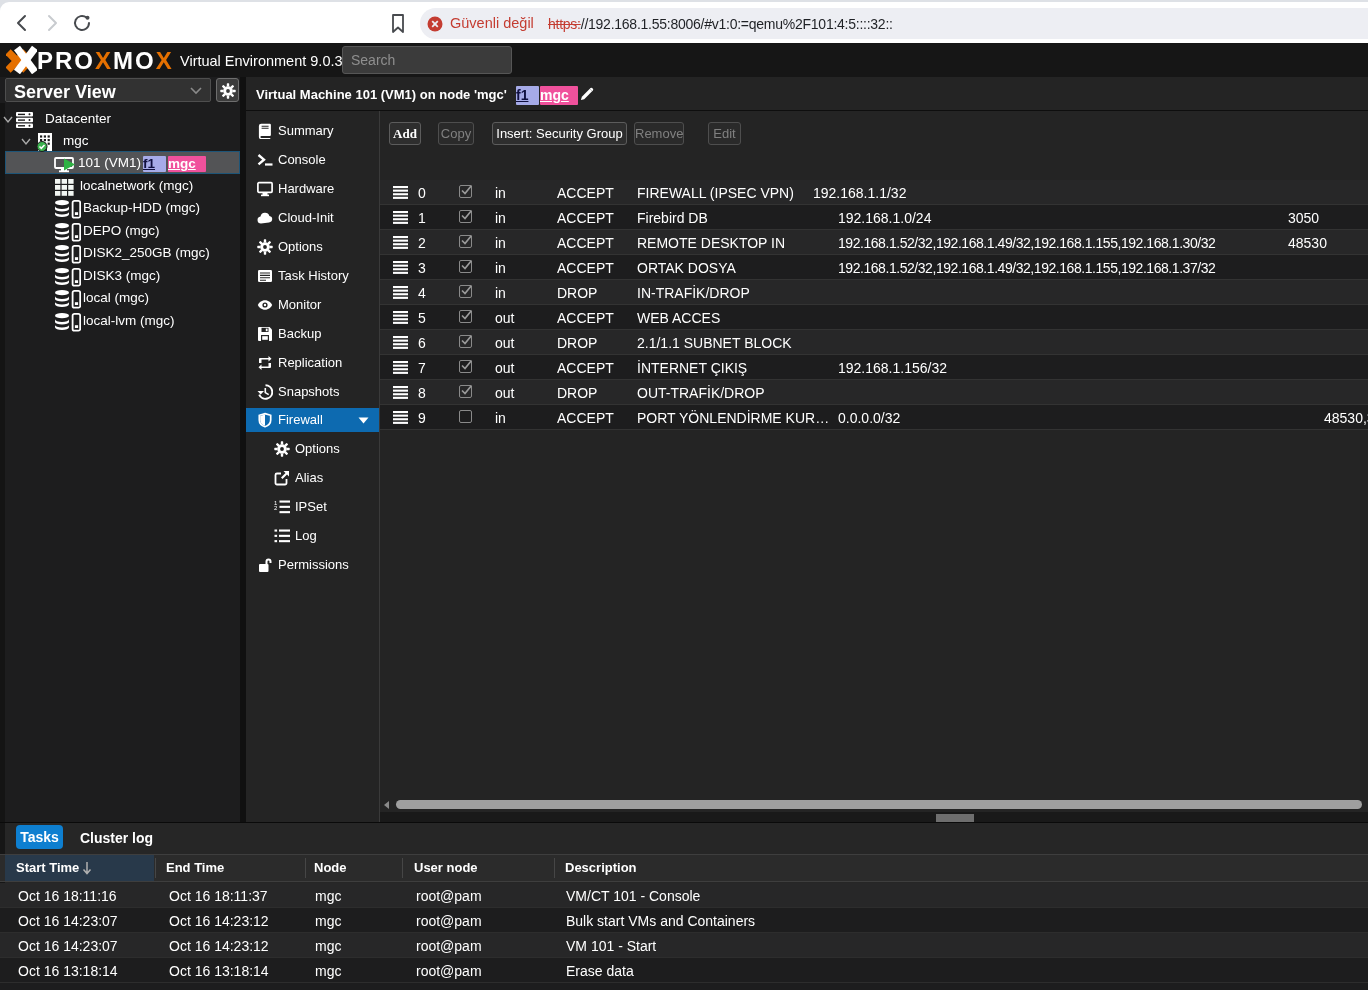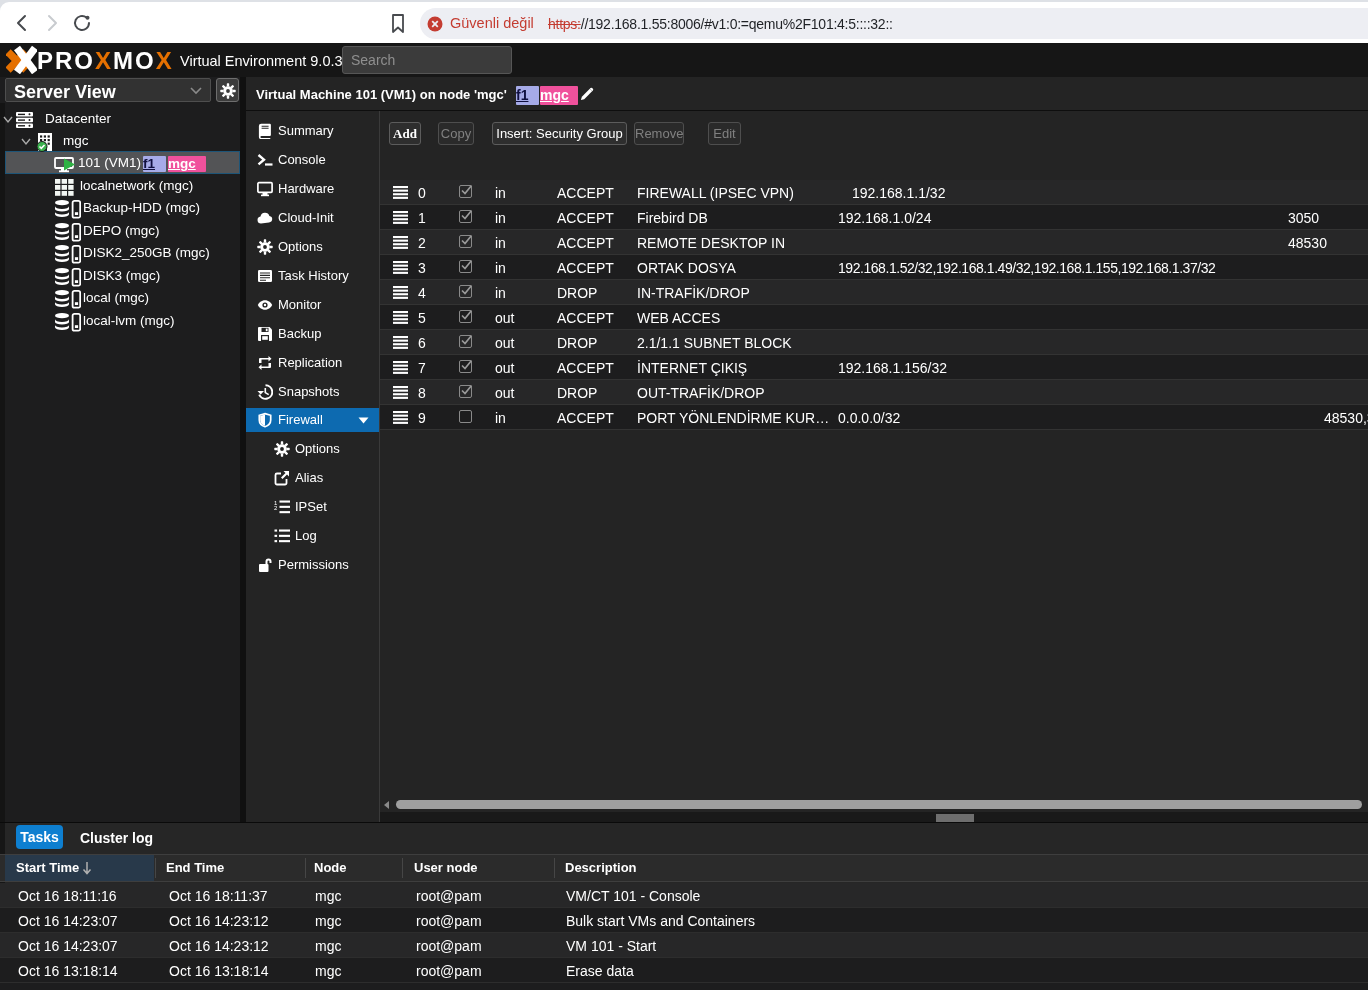--- a/index.html
+++ b/index.html
@@ -450,21 +450,21 @@
         </svg>
         <div style="left:38px">0</div>
         <div class="cb">
           <svg style="position:absolute;left:-1px;top:-3px" width="15" height="15" viewBox="0 0 15 15">
             <path d="M3 7.5 L6 10.5 L12.5 2.5" stroke="#9a9a9a" stroke-width="1.7" fill="none"></path>
           </svg>
         </div>
         <div style="left:115px">in</div>
         <div style="left:177px">ACCEPT</div>
         <div style="left:257px">FIREWALL (IPSEC VPN)</div>
-        <div style="left:472px">192.168.1.1/32</div>
+        <div style="left:433px">192.168.1.1/32</div>
         <div style="left:908px"></div>
       </div>
       <div class="grow odd" style="top:94px">
         <svg style="position:absolute;left:13px;top:6px" width="15" height="13" viewBox="0 0 15 13">
           <g fill="#fff">
             <rect x="0" y="0" width="15" height="2.1"></rect>
             <rect x="0" y="3.6" width="15" height="2.1"></rect>
             <rect x="0" y="7.2" width="15" height="2.1"></rect>
             <rect x="0" y="10.8" width="15" height="2.1"></rect>
           </g>
@@ -492,20 +492,21 @@
         </svg>
         <div style="left:38px">2</div>
         <div class="cb">
           <svg style="position:absolute;left:-1px;top:-3px" width="15" height="15" viewBox="0 0 15 15">
             <path d="M3 7.5 L6 10.5 L12.5 2.5" stroke="#9a9a9a" stroke-width="1.7" fill="none"></path>
           </svg>
         </div>
         <div style="left:115px">in</div>
         <div style="left:177px">ACCEPT</div>
         <div style="left:257px">REMOTE DESKTOP IN</div>
+        <div style="left:458px;letter-spacing:-0.45px">192.168.1.52/32,192.168.1.49/32,192.168.1.155,192.168.1.30/32</div>
         <div style="left:908px">48530</div>
       </div>
       <div class="grow odd" style="top:144px">
         <svg style="position:absolute;left:13px;top:6px" width="15" height="13" viewBox="0 0 15 13">
           <g fill="#fff">
             <rect x="0" y="0" width="15" height="2.1"></rect>
             <rect x="0" y="3.6" width="15" height="2.1"></rect>
             <rect x="0" y="7.2" width="15" height="2.1"></rect>
             <rect x="0" y="10.8" width="15" height="2.1"></rect>
           </g>

